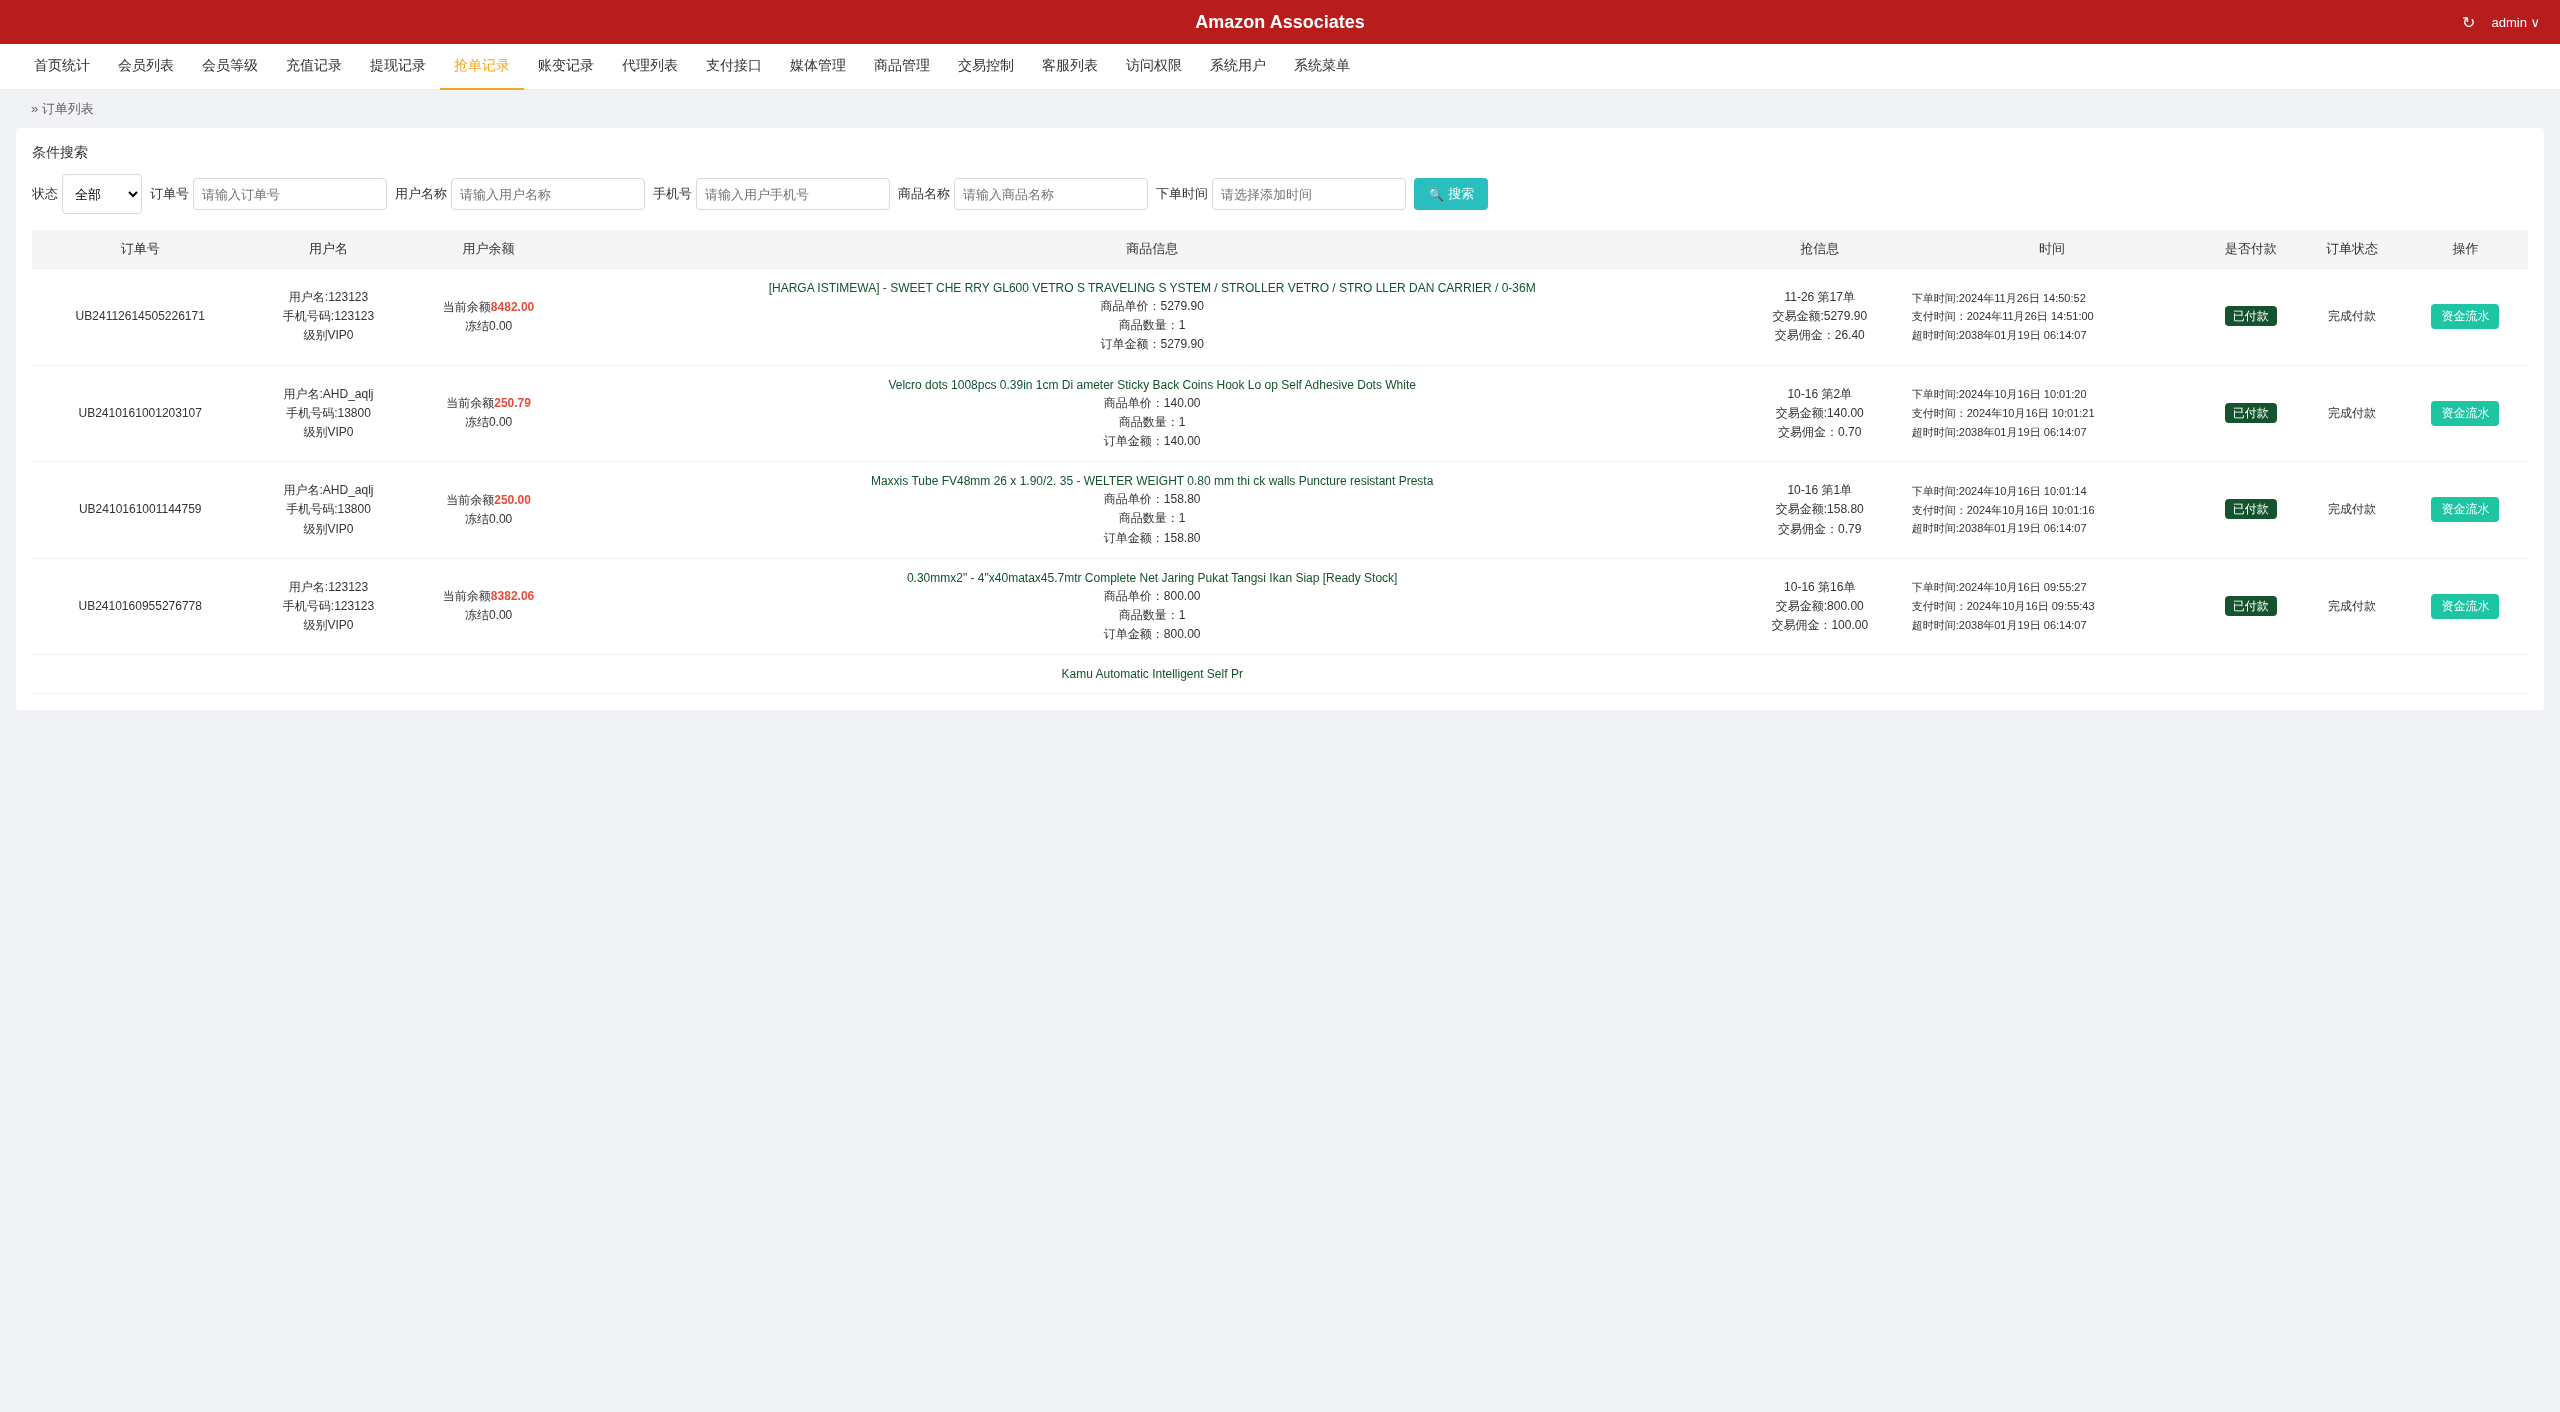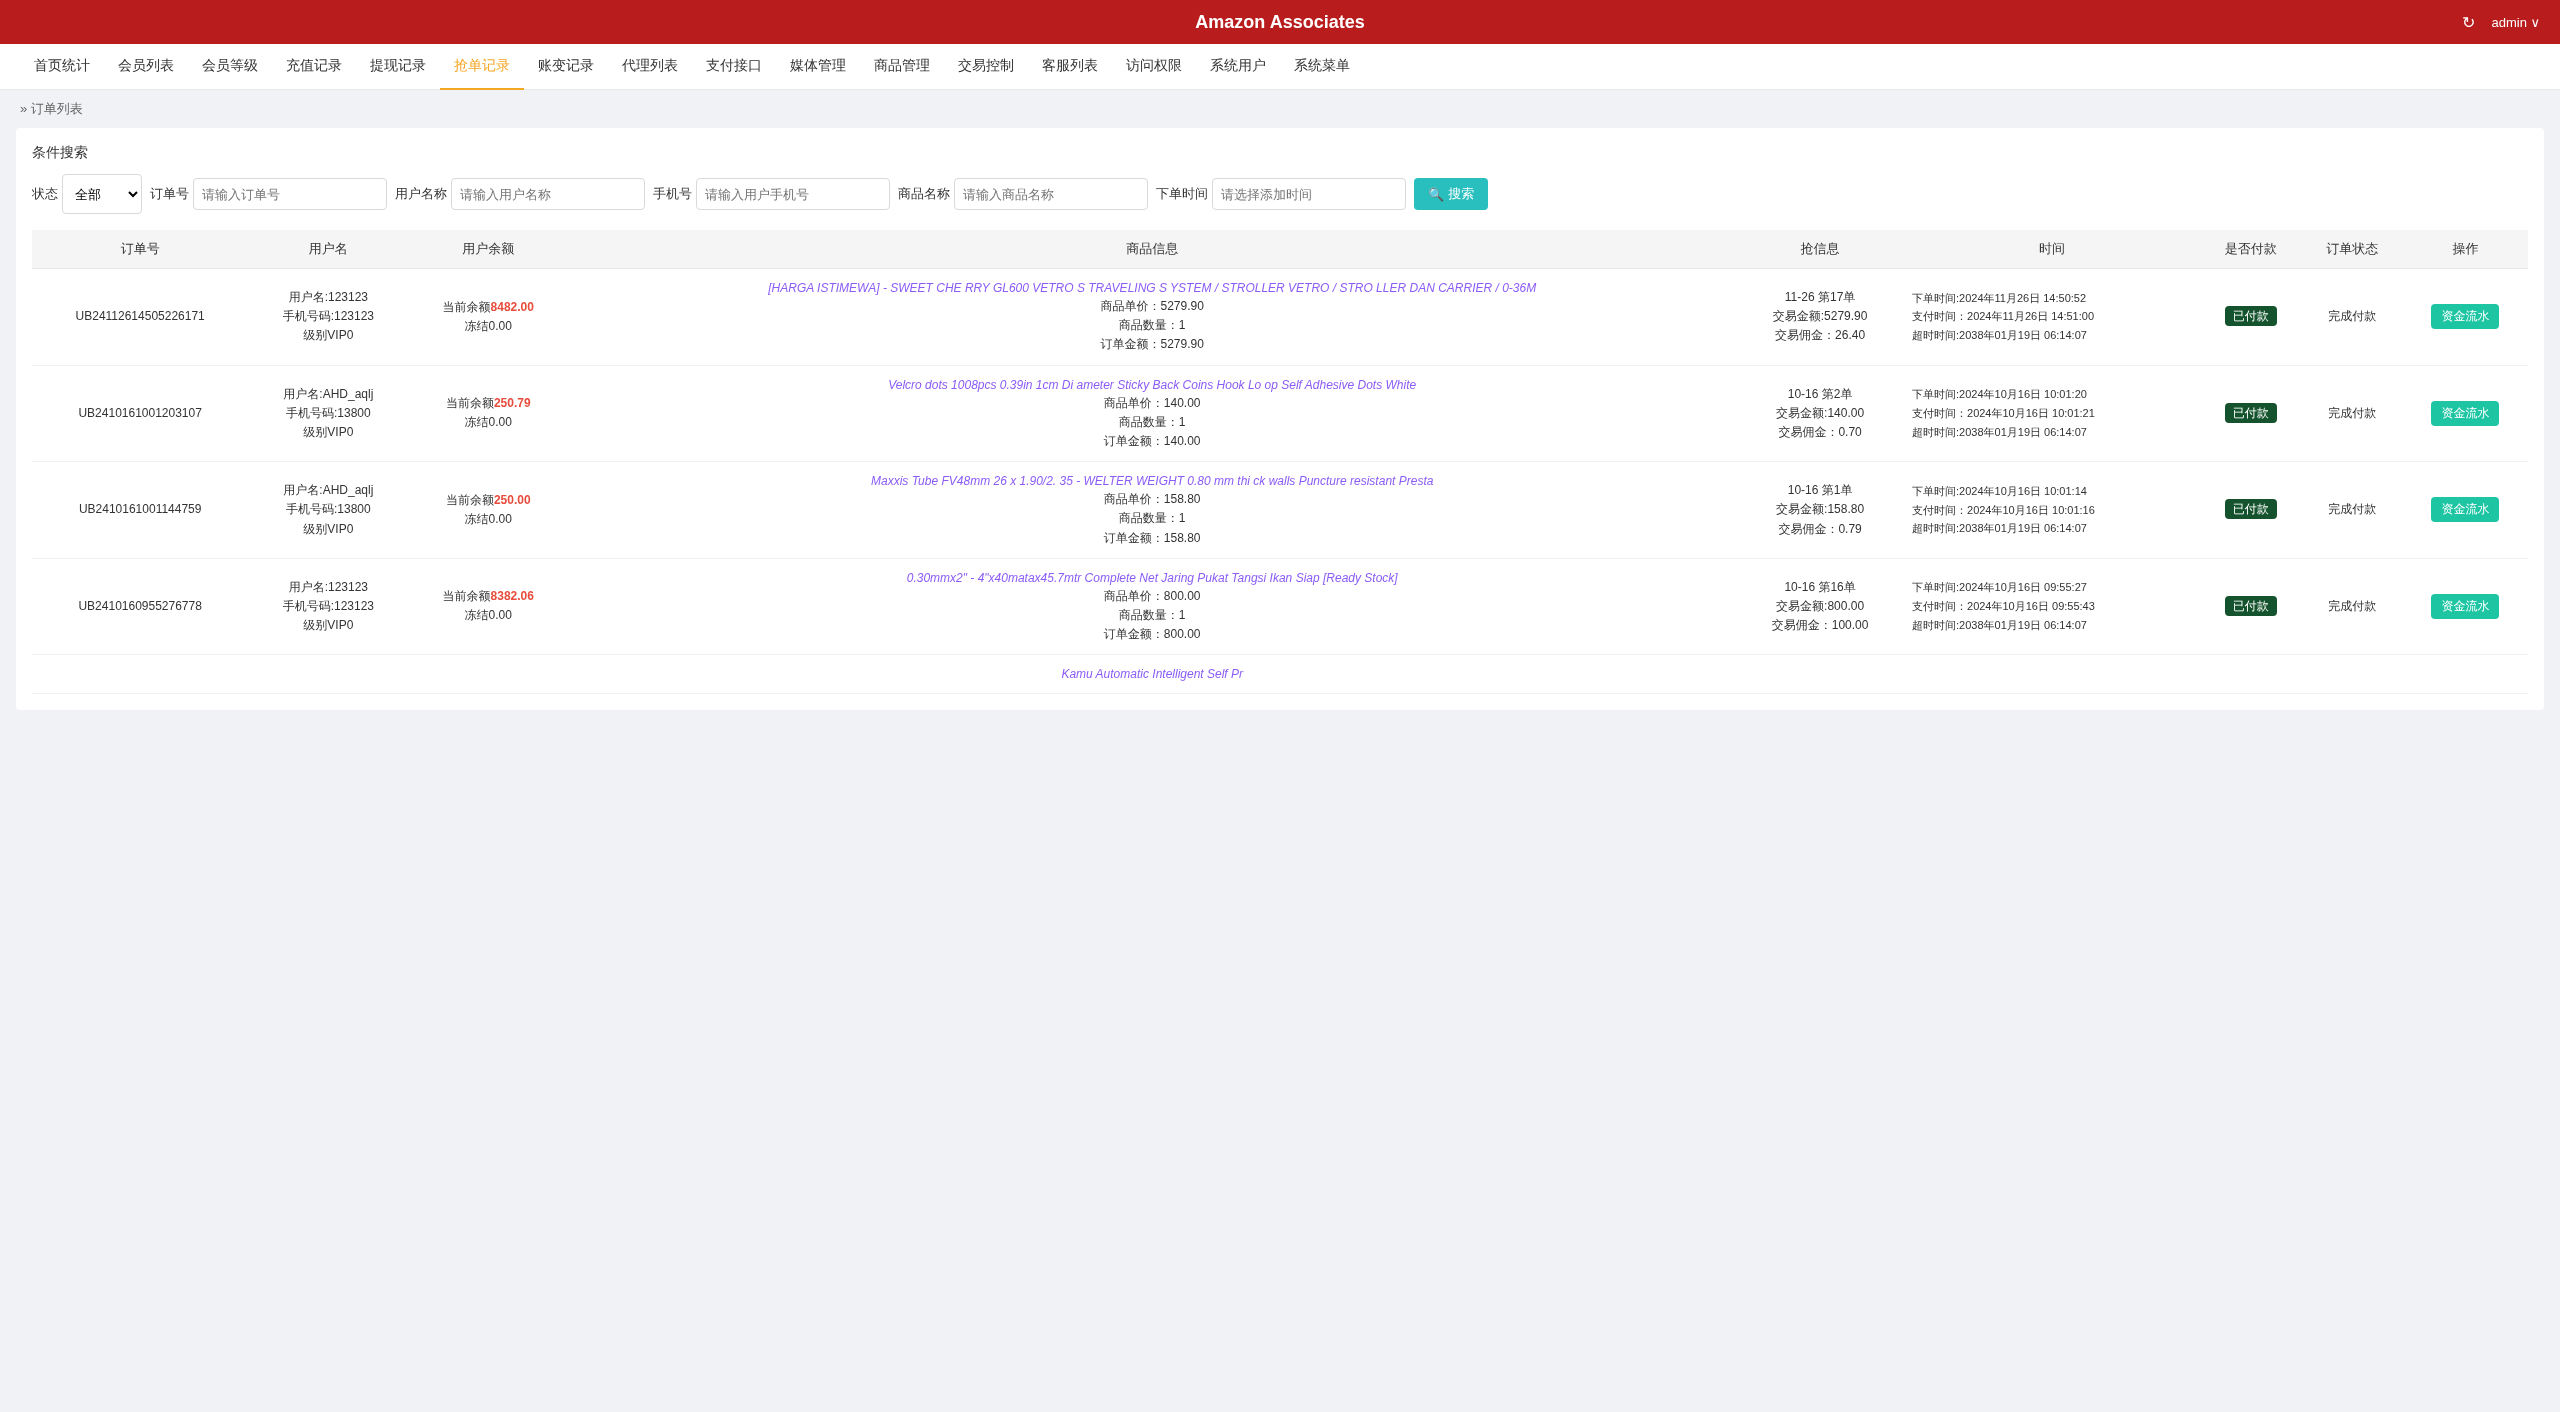--- a/index.html
+++ b/index.html
@@ -46,21 +46,21 @@
       cursor: pointer;
       color: #333;
       font-size: 14px;
       white-space: nowrap;
       border-bottom: 2px solid transparent;
     }
     .nav-item.active { color: #f5a623; border-bottom: 2px solid #f5a623; font-weight: 500; }
 
     
     .breadcrumb {
-      padding: 10px 20px;
+      padding: 10px 31px;
       font-size: 13px;
       color: #666;
     }
 
     
     .content {
       margin: 0 16px 26px 16px;
       background: #fff;
       border-radius: 4px;
       padding: 16px;
@@ -128,21 +128,21 @@
       white-space: nowrap;
     }
     tbody tr { border-bottom: 1px solid #f0f0f0; }
     tbody td {
       padding: 10px 8px;
       font-size: 12px;
       color: #333;
       text-align: center;
       vertical-align: middle;
     }
-    .product-link { color: #8b5cf6; cursor: pointer; text-decoration: none; display: block; line-height: 1.5; font-style: italic; }
+    .product-link { color: #14532d; cursor: pointer; text-decoration: none; display: block; line-height: 1.5; }
     .red-text { color: #e74c3c; font-weight: bold; }
     .paid-badge {
       background: #14532d;
       color: #fff;
       border-radius: 4px;
       padding: 3px 8px;
       font-size: 12px;
       white-space: nowrap;
     }
     .status-text { font-size: 12px; color: #333; white-space: nowrap; }

